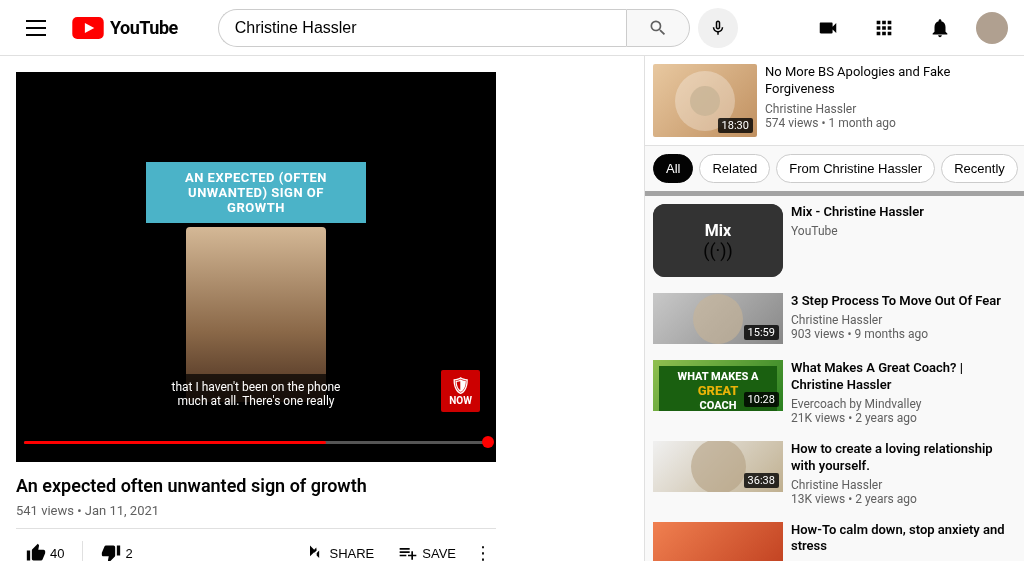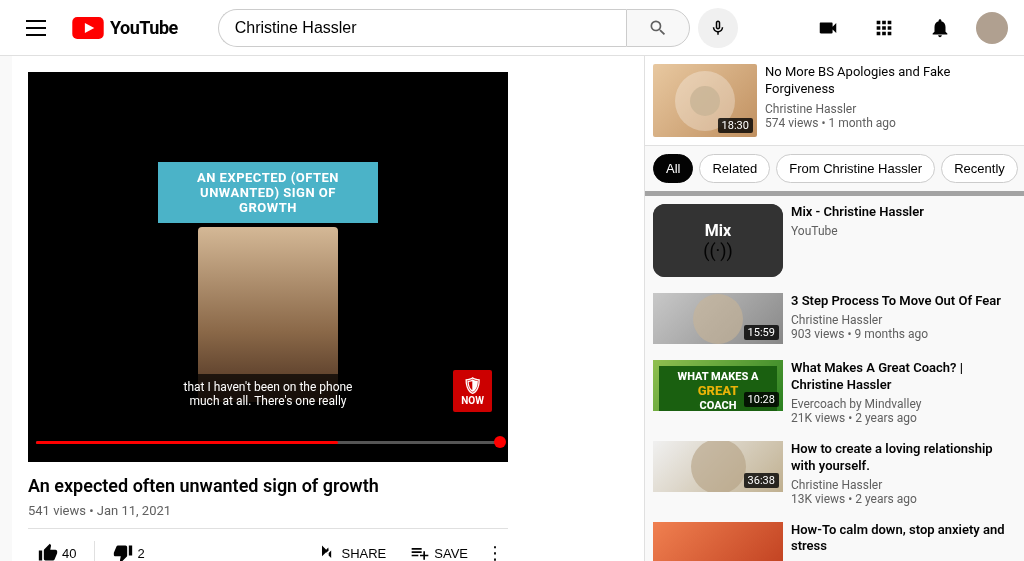--- a/index.html
+++ b/index.html
@@ -22,21 +22,21 @@
     .search-btn { height: 38px; width: 64px; border: 1px solid #ccc; background: #f8f8f8; border-radius: 0 20px 20px 0; cursor: pointer; display: flex; align-items: center; justify-content: center; }
     .mic-btn { margin-left: 8px; width: 40px; height: 40px; border-radius: 50%; border: none; background: #f0f0f0; cursor: pointer; display: flex; align-items: center; justify-content: center; }
     .header-right { display: flex; align-items: center; gap: 16px; margin-left: auto; }
     .header-icon-btn { width: 40px; height: 40px; border-radius: 50%; border: none; background: none; cursor: pointer; display: flex; align-items: center; justify-content: center; font-size: 20px; }
     .avatar { width: 32px; height: 32px; border-radius: 50%; background: #bbb; }
 
     
     .main { display: flex; margin-top: 56px; height: calc(561px - 56px); }
     
     
-    .video-panel { flex: 1; padding: 16px; overflow-y: auto; background: #fff; margin-left: 12px; }
+    .video-panel { flex: 1; padding: 16px; overflow-y: auto; background: #fff; }
     .video-container { position: relative; background: #000; width: 100%; max-width: 480px; height: 390px; overflow: hidden; }
     .video-bg { position: absolute; top: 0; left: 0; right: 0; bottom: 0; background: #000; }
     .video-title-overlay { position: absolute; top: 90px; left: 50%; transform: translateX(-50%); background: #4bb3c8; color: white; text-align: center; padding: 8px 16px; font-size: 13px; font-weight: 700; letter-spacing: 0.5px; width: 220px; }
     .video-person { position: absolute; top: 140px; left: 50%; transform: translateX(-50%); width: 140px; height: 175px; background: linear-gradient(180deg, #c8a882 0%, #8a7060 100%); border-radius: 4px; display: flex; align-items: center; justify-content: center; overflow: hidden; }
     .video-subtitle { position: absolute; bottom: 48px; left: 50%; transform: translateX(-50%); background: rgba(0,0,0,0.7); color: white; text-align: center; padding: 6px 12px; font-size: 12px; width: 220px; }
     .video-controls-bar { position: absolute; bottom: 0; left: 0; right: 0; height: 40px; background: rgba(0,0,0,0.6); display: flex; align-items: center; padding: 0 8px; gap: 8px; }
     .progress-bar { flex: 1; height: 3px; background: #555; border-radius: 2px; position: relative; }
     .progress-fill { width: 65%; height: 100%; background: #f00; border-radius: 2px; }
     .progress-dot { width: 12px; height: 12px; background: #f00; border-radius: 50%; position: absolute; right: -6px; top: -4.5px; }
     .shield-badge { position: absolute; right: 16px; bottom: 50px; background: #c00; color: white; padding: 6px 8px; font-size: 10px; font-weight: 700; text-align: center; border-radius: 2px; }

